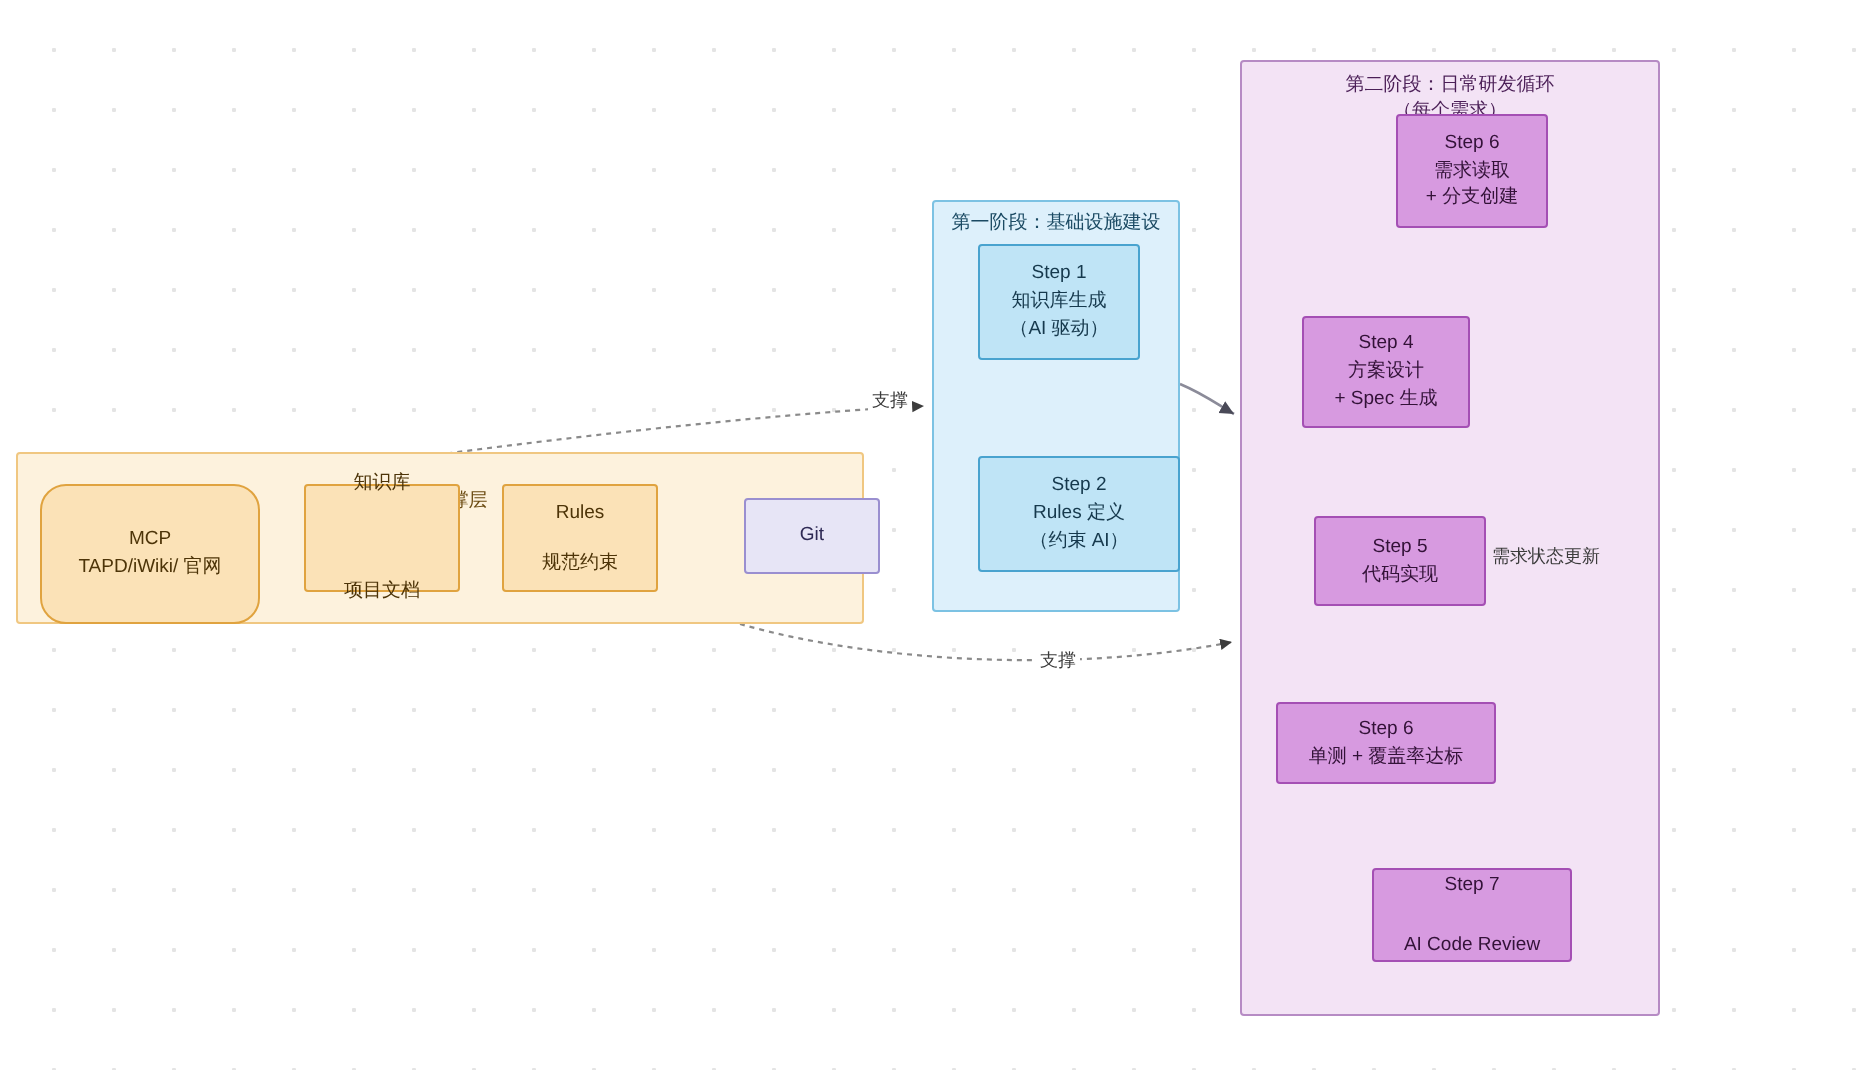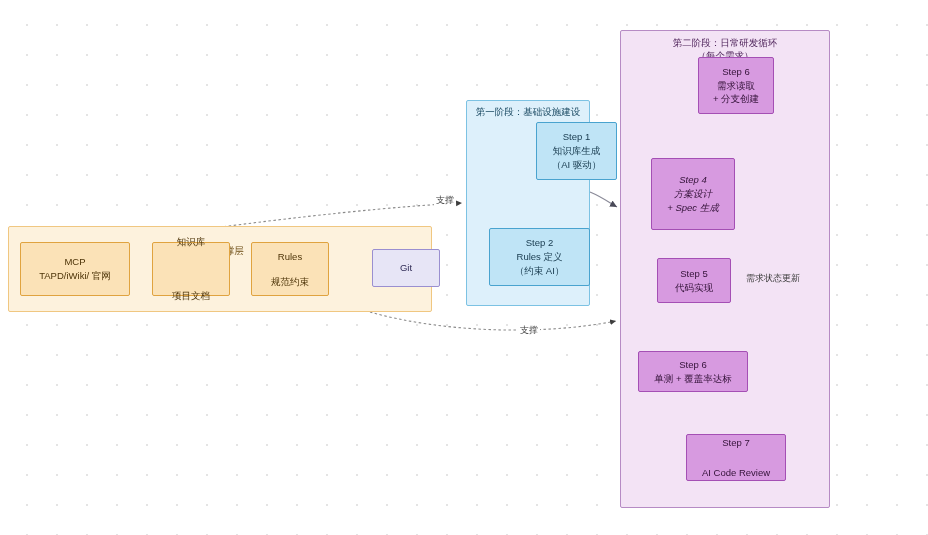--- a/index.html
+++ b/index.html
@@ -120,33 +120,33 @@
   .box-purple {
     background: #d79ae0;
     border: 1px solid #a44fb4;
     border-radius: 2px;
     color: #331238;
     font-size: 9.5px;
   }
   .node .ln { display: block; white-space: nowrap; }
 
   
-  #mcp      { left: 20px;  top: 242px; width: 110px; height: 54px; }
+  #mcp      { left: 20px;  top: 242px; width: 110px; height: 70px; border-radius: 13px; }
   #kb       { left: 152px; top: 242px; width: 78px;  height: 54px; gap: 40px; }
   #rules    { left: 251px; top: 242px; width: 78px;  height: 54px; gap: 11px; }
   #git      { left: 372px; top: 249px; width: 68px;  height: 38px; justify-content: center; }
 
   
-  #step1 { left: 489px; top: 122px; width: 81px; height: 58px; margin-left: 47px; }
+  #step1 { left: 489px; top: 122px; width: 81px; height: 58px; }
   #step2 { left: 489px; top: 228px; width: 101px; height: 58px; }
 
   
   #step3 { left: 698px; top: 57px;  width: 76px;  height: 57px; }
-  #step4 { left: 651px; top: 158px; width: 84px;  height: 72px; font-style: italic; }
-  #step5 { left: 657px; top: 258px; width: 74px;  height: 45px; }
+  #step4 { left: 651px; top: 158px; width: 84px;  height: 56px; }
+  #step5 { left: 657px; top: 258px; width: 86px;  height: 45px; }
   #step6 { left: 638px; top: 351px; width: 110px; height: 41px; }
   #step7 { left: 686px; top: 434px; width: 100px; height: 47px; gap: 16px; }
 
   
   .edge-label {
     position: absolute;
     font-size: 9px;
     color: #3b3b3b;
     background: #ffffff;
     padding: 0 2px;

